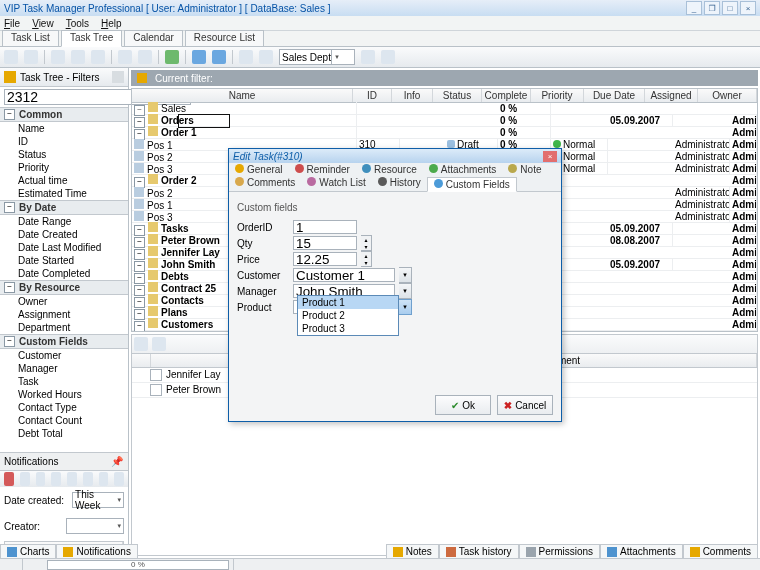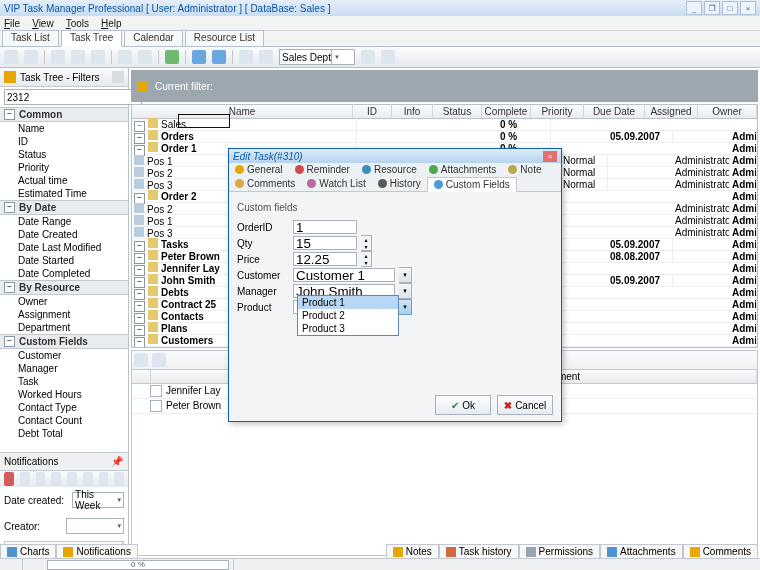--- a/index.html
+++ b/index.html
@@ -17,38 +17,38 @@
   .tbic{width:14px;height:14px;background:#dde6ef;border-radius:2px;}
   .tbsep{width:1px;height:14px;background:#c2c8ce;}
   .tbsel{height:14px;border:1px solid #a9b2bb;background:#fff;padding:0 2px;display:flex;align-items:center;min-width:70px;}
   .tbdn{width:10px;height:14px;border-left:1px solid #a9b2bb;display:flex;align-items:center;justify-content:center;font-size:7px;color:#555;}
   .body{display:flex;height:calc(570px - 16px - 14px - 15px - 20px - 15px);}
   .left{width:128px;border-right:1px solid #b9c1c8;display:flex;flex-direction:column;}
   .filterhead{height:18px;background:linear-gradient(#fafbfc,#e6eaee);border-bottom:1px solid #c2c8ce;display:flex;align-items:center;padding:0 4px;}
   .filterhead .ic{width:12px;height:12px;background:#e6a800;margin-right:4px;}
   .filterhead .pin{width:12px;height:12px;margin-left:4px;background:#d8dde1;}
   .fsearch{height:16px;display:flex;align-items:center;padding:2px 4px;gap:4px;}
-  .fsearch input{flex:1;height:14px;border:1px solid #a9b2bb;font-size:10px;padding:0 2px;}
+  .fsearch input{flex:1;height:14px;border:1px solid #a9b2bb;font-size:14px;padding:0 2px;}
   .fsearch .go{width:14px;height:14px;background:#d8dde1;}
   .ftree{flex:1;overflow:hidden;background:#fff;}
   .fgrp{background:#e8ecef;border-top:1px solid #c2c8ce;border-bottom:1px solid #c2c8ce;padding:1px 4px;font-weight:bold;color:#333;display:flex;align-items:center;}
   .fgrp .boxm{width:9px;height:9px;border:1px solid #8a98a4;background:#fff;margin-right:4px;font-size:8px;line-height:8px;text-align:center;color:#555;}
   .fitem{padding:1px 4px 1px 18px;}
   .notif{height:15px;background:#eef0f1;border-top:1px solid #c2c8ce;border-bottom:1px solid #c2c8ce;padding:1px 4px;display:flex;align-items:center;justify-content:space-between;}
   .ntool{height:16px;background:linear-gradient(#fafbfc,#e6eaee);display:flex;align-items:center;gap:6px;padding:0 4px;}
   .nrow{height:18px;display:flex;align-items:center;gap:8px;padding:4px;}
   .nrow .lbl{min-width:54px;}
   .nrow .sel{flex:1;height:14px;border:1px solid #a9b2bb;background:#fff;display:flex;align-items:center;padding:0 2px;justify-content:space-between;}
   .nrow .sel .caret{font-size:7px;color:#555;}
   .nfield{padding:2px 4px;}
   .nhead{display:flex;border:1px solid #c2c8ce;background:linear-gradient(#fafafa,#e9ecef);}
   .nhead .col{flex:1;text-align:center;padding:1px 0;border-right:1px solid #d3d7db;}
   
   .right{flex:1;display:flex;flex-direction:column;min-width:0;}
-  .curfilter{height:32px;background:#9da7b0;color:#fff;display:flex;align-items:center;padding:0 6px;gap:8px;margin:2px 2px 0;font-size:10px;}
+  .curfilter{height:16px;background:#9da7b0;color:#fff;display:flex;align-items:center;padding:0 6px;gap:8px;margin:2px 2px 0;font-size:10px;}
   .curfilter .ic{width:10px;height:10px;background:#e6a800;}
   .grid{flex:0 0 auto;margin:2px 2px 0;border:1px solid #b9c1c8;min-width:0;overflow:hidden;}
   .ghead{display:flex;background:linear-gradient(#fafafa,#e9ecef);border-bottom:1px solid #b9c1c8;}
   .gcol{border-right:1px solid #d3d7db;padding:1px 0;text-align:center;color:#333;}
   .c-name{width:220px;}
   .c-id{width:38px;}
   .c-info{width:40px;}
   .c-status{width:48px;}
   .c-complete{width:48px;}
   .c-priority{width:52px;}
@@ -65,21 +65,21 @@
   .statusic{display:inline-block;width:8px;height:8px;background:#9bbfe0;border-radius:2px;margin-right:2px;}
   .prioic{display:inline-block;width:8px;height:8px;background:#3fb54a;border-radius:50%;margin-right:2px;}
   .treeexp{display:inline-block;width:9px;height:9px;border:1px solid #8a98a4;background:#fff;margin-right:3px;font-size:8px;line-height:8px;text-align:center;color:#555;}
   .treeic{display:inline-block;width:10px;height:10px;background:#e6c96e;margin-right:3px;}
   .treeic.task{background:#b9cde0;}
   
   .modal{position:absolute;left:228px;top:148px;width:332px;height:272px;border:1px solid #0e5ea8;box-shadow:2px 2px 6px rgba(0,0,0,.25);background:#f3f4f5;}
   .mtitle{height:14px;background:linear-gradient(#dcebf9,#b7d3ee);display:flex;align-items:center;justify-content:space-between;padding:0 4px;color:#0e5ea8;font-style:italic;}
   .mtitle .close{width:14px;height:11px;background:#e26e6e;color:#fff;font-size:8px;display:flex;align-items:center;justify-content:center;font-style:normal;}
   .mtabs{display:flex;flex-wrap:wrap;background:#eef1f3;border-bottom:1px solid #c2c8ce;}
-  .mtab{padding:1px 6px;display:flex;align-items:center;gap:3px;color:#333;}
+  .mtab{padding:1px 6px;display:flex;align-items:flex-start;gap:3px;color:#333;}
   .mtab .dot{width:9px;height:9px;border-radius:50%;}
   .mtab.general .dot{background:#e6a800;}
   .mtab.reminder .dot{background:#cd4d4d;}
   .mtab.res .dot{background:#3f8fbd;}
   .mtab.att .dot{background:#4caa4c;}
   .mtab.note .dot{background:#b9a84c;}
   .mtab.cmt .dot{background:#d8a84c;}
   .mtab.wl .dot{background:#b96aa0;}
   .mtab.hist .dot{background:#5a5a5a;}
   .mtab.cf .dot{background:#4c9bd8;}

